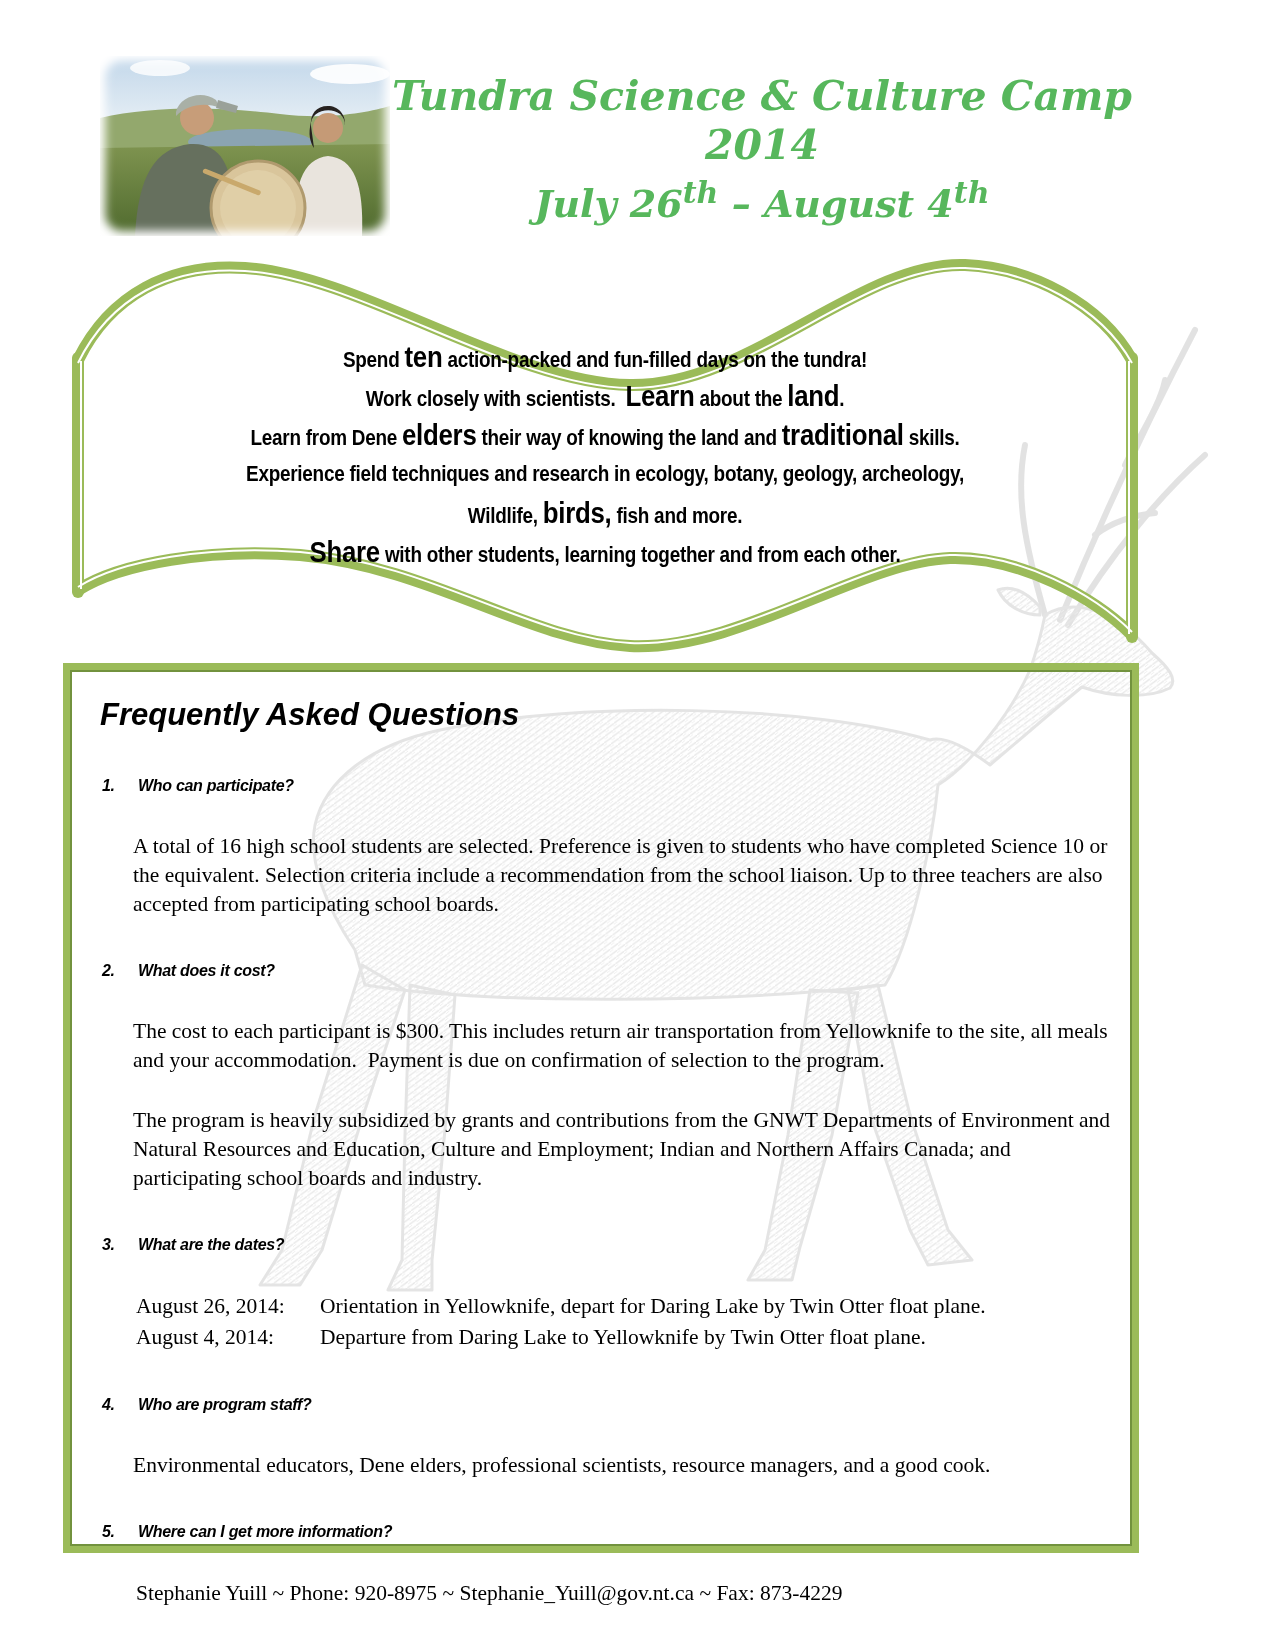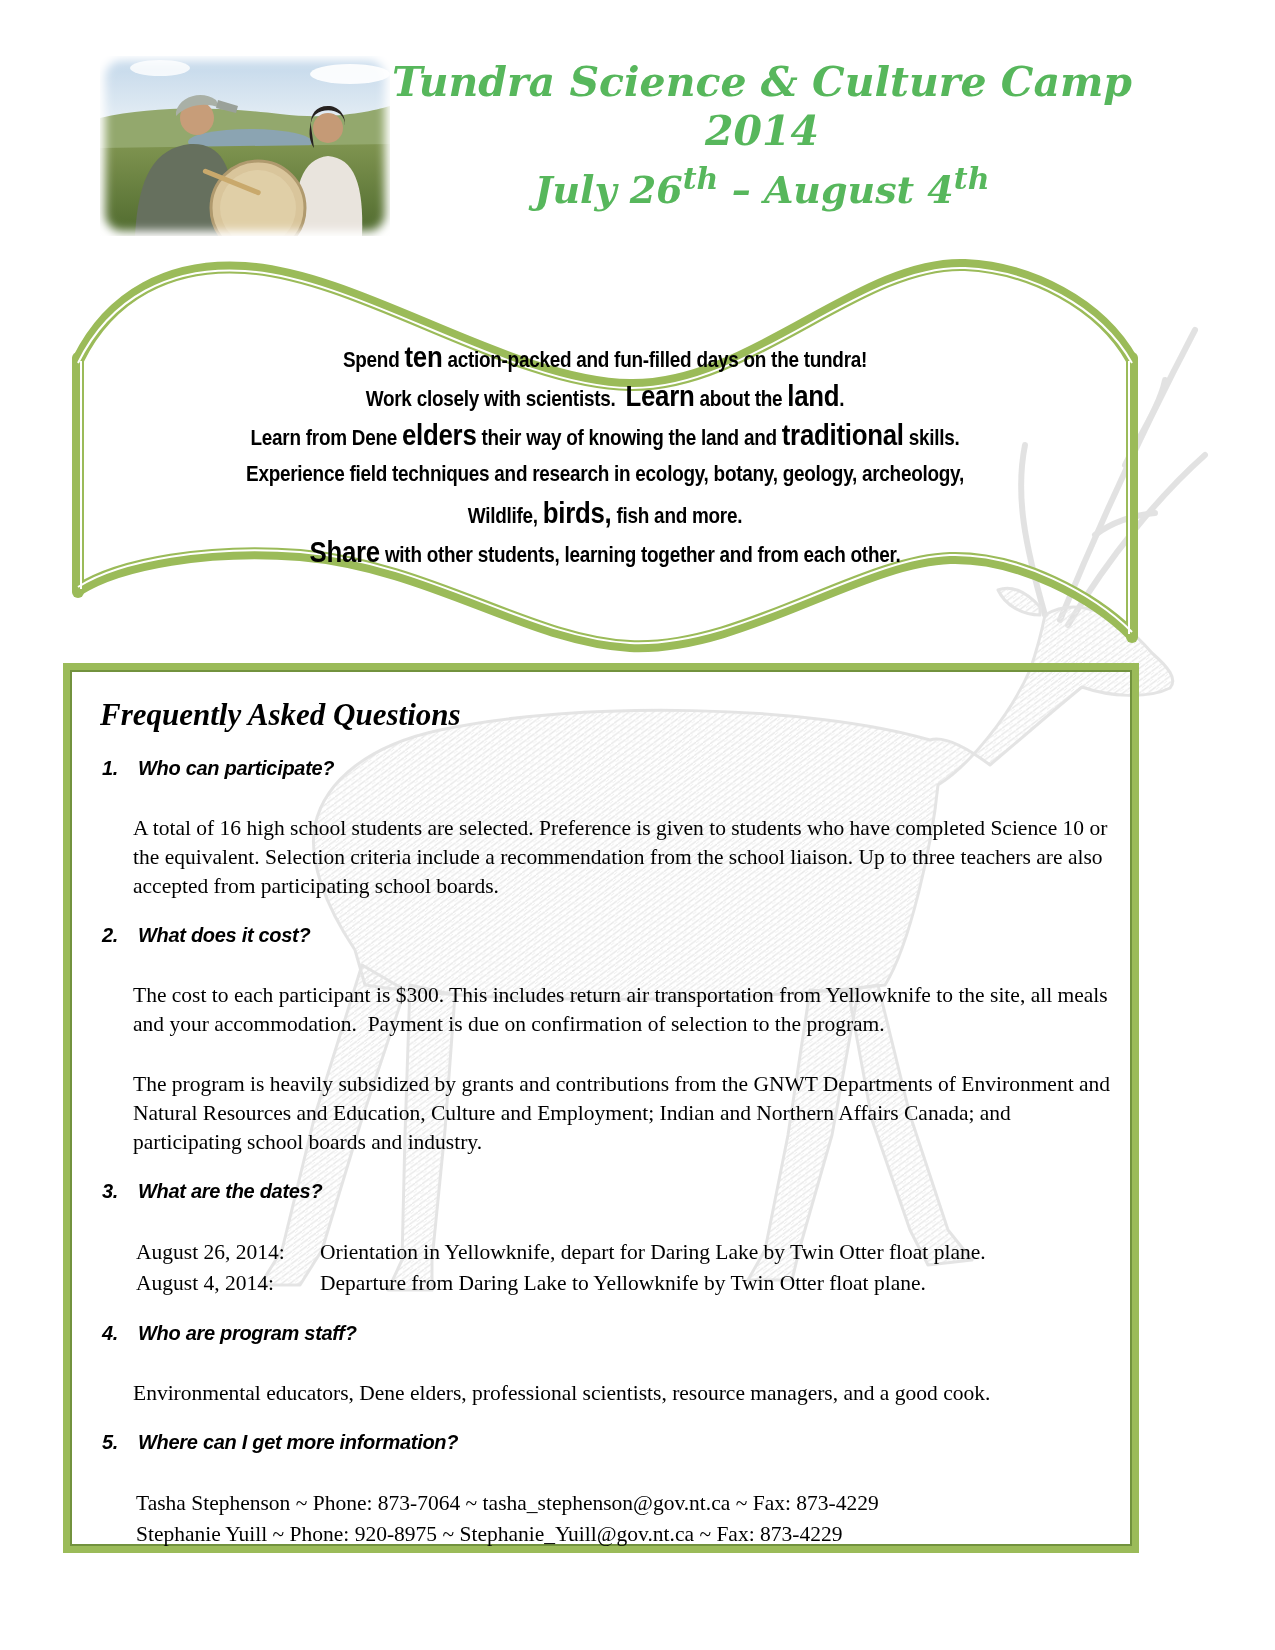--- a/index.html
+++ b/index.html
@@ -3,43 +3,43 @@
 <meta charset="utf-8">
 <style>
   html,body{margin:0;padding:0;background:#ffffff;}
   .page{position:relative;width:1275px;height:1650px;background:#ffffff;overflow:hidden;
         font-family:"Liberation Serif",serif;color:#000;}
   
   .watermark{position:absolute;left:110px;top:285px;width:1100px;height:1020px;z-index:0;opacity:.55;}
   
   .header{position:absolute;left:0;top:0;width:1275px;height:240px;z-index:2;}
   .photo{position:absolute;left:100px;top:56px;width:290px;height:180px;}
-  .titles{position:absolute;left:388px;top:58px;width:748px;text-align:center;
+  .titles{position:absolute;left:388px;top:72px;width:748px;text-align:center;
           font-family:"DejaVu Serif",serif;font-style:italic;font-weight:bold;color:#57b75c;}
   .title-line1{font-size:41px;line-height:48px;}
   .title-year{font-size:41px;line-height:50px;}
   .title-dates{font-size:38px;line-height:46px;}
   .title-dates sup{font-size:30px;}
   
   .wave-box{position:absolute;left:60px;top:245px;width:1090px;height:410px;z-index:1;}
   .wave-box svg{position:absolute;left:0;top:0;}
   .intro-text{position:absolute;left:45px;right:45px;top:92px;text-align:center;z-index:2;}
   .intro-line{font-family:"Liberation Sans",sans-serif;font-weight:bold;font-size:22px;
               height:39px;line-height:39px;white-space:pre;transform:scaleX(.86);transform-origin:50% 50%;
               letter-spacing:-0.3px;}
   .intro-line .em{font-size:30px;}
   
   .faq{position:absolute;left:63px;top:663px;width:1062px;height:876px;z-index:1;
        border:7px solid #9bbb59;}
   .faq-inner{position:absolute;left:0;top:0;right:0;bottom:0;border:2px solid #72923e;
              padding:14px 22px 0 26px;background:transparent;}
-  .faq-heading{font-family:Liberation Serif, serif;font-style:italic;font-weight:bold;
+  .faq-heading{font-family:Liberation Sans, sans-serif;font-style:italic;font-weight:bold;
                font-size:31px;margin:10px 0 0 2px;line-height:38px;}
   .q-heading{font-family:"Liberation Sans",sans-serif;font-weight:bold;font-style:italic;
-             font-size:20px;margin:19px 0 0 4px;line-height:30px;letter-spacing:-0.3px;}
+             font-size:16px;margin:37px 0 0 4px;line-height:30px;letter-spacing:-0.3px;}
   .q-num{display:inline-block;width:36px;font-style:italic;}
   .qa-body{font-family:"Liberation Serif",serif;font-size:21.5px;line-height:29px;
            margin:31px 0 0 35px;width:985px;white-space:pre-wrap;}
   .sched-block{margin:31px 0 0 38px;}
   .sched-row{display:flex;font-size:21.5px;line-height:31px;}
   .sched-date{width:184px;flex:none;}
   .contact-line{font-size:21.5px;line-height:31px;}
 </style>
 </head>
 <body>
@@ -177,20 +177,19 @@
             </div>
             <div class="sched-row">
               <span class="sched-date">August 4, 2014:</span>
               <span>Departure from Daring Lake to Yellowknife by Twin Otter float plane.</span>
             </div>
           </div>
           <div class="q-heading"><span class="q-num">4.</span><span>Who are program staff?</span></div>
           <p class="qa-body">Environmental educators, Dene elders, professional scientists, resource managers, and a good cook.</p>
           <div class="q-heading"><span class="q-num">5.</span><span>Where can I get more information?</span></div>
           <div class="sched-block">
-            <div class="contact-line">Tasha Stephenson ~ Phone: 873-7064 ~ tasha_stephenson@gov.nt.ca ~ Fax: 873-4229</div>
             <div class="contact-line">Stephanie Yuill ~ Phone: 920-8975 ~ Stephanie_Yuill@gov.nt.ca ~ Fax: 873-4229</div>
           </div>
         </div>
     </div>
   </div>
 
 </div>
 
 </body></html>

